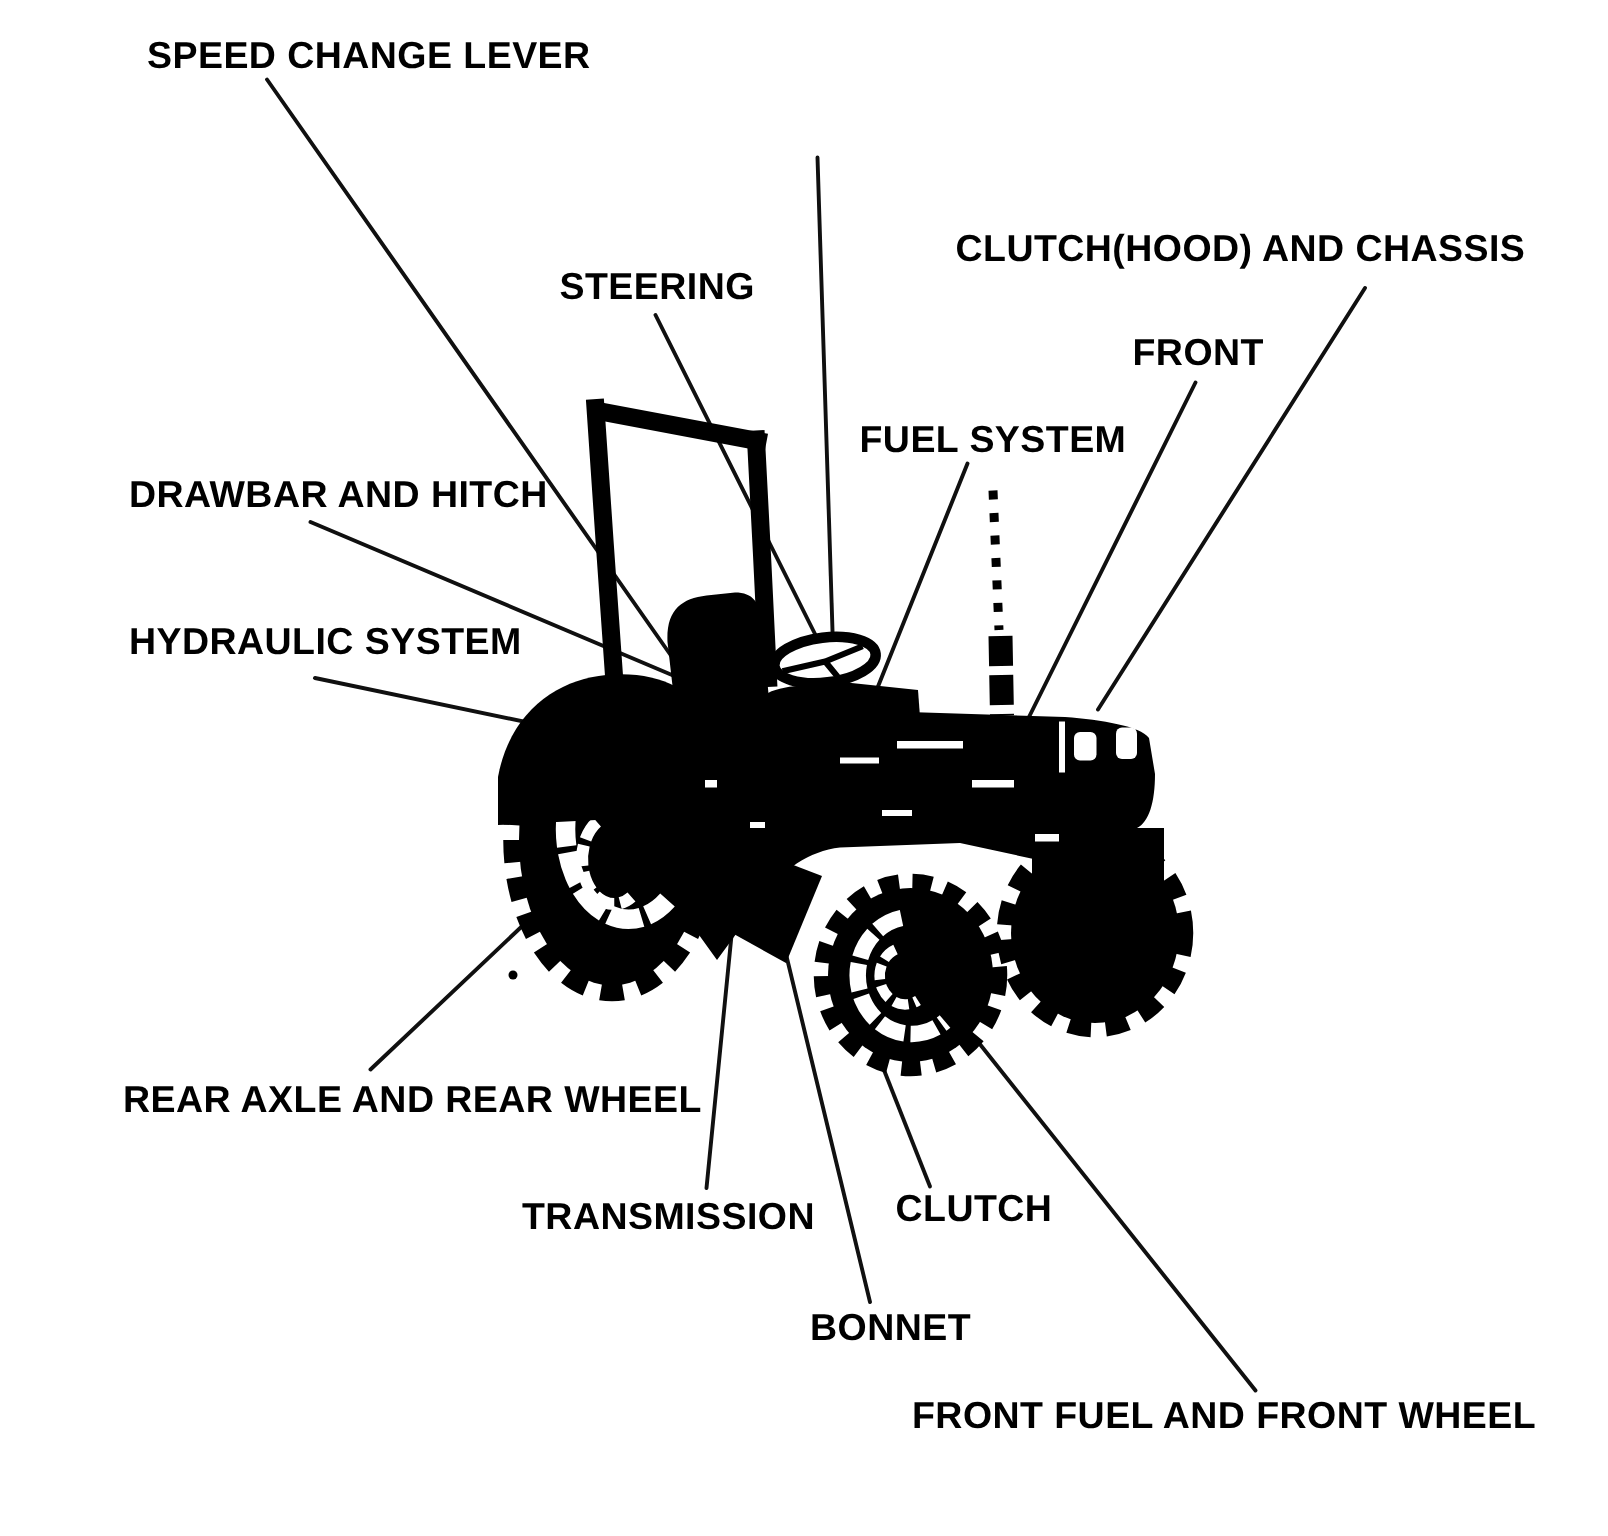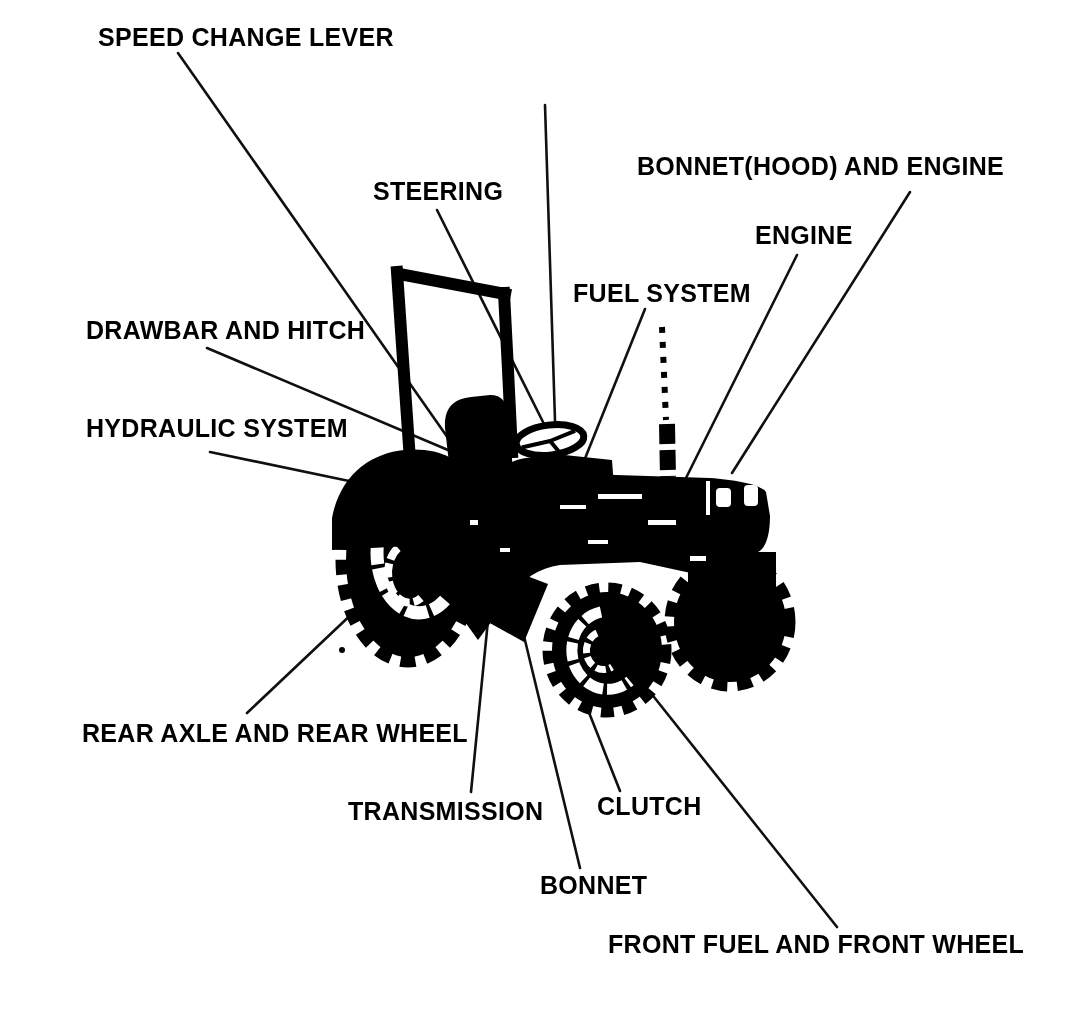--- a/index.html
+++ b/index.html
@@ -114,23 +114,23 @@
         <rect class="paper" x="690" y="556" width="16" height="5"></rect>
         <rect class="paper" x="470" y="520" width="8" height="5"></rect>
         <rect class="paper" x="500" y="548" width="10" height="4"></rect>
       </g>
 
       <circle class="ink" cx="342" cy="650" r="3"></circle>
     </g>
   </svg>
 
   <div class="part-label" style="left:98px;  top:25px;">SPEED CHANGE LEVER</div>
-  <div class="part-label" style="left:637px; top:154px;">BONNET(HOOD) AND ENGINE</div>
+  <div class="part-label" style="left:637px; top:154px;">CLUTCH(HOOD) AND CHASSIS</div>
   <div class="part-label" style="left:373px; top:179px;">STEERING</div>
-  <div class="part-label" style="left:755px; top:223px;">ENGINE</div>
+  <div class="part-label" style="left:755px; top:223px;">FRONT</div>
   <div class="part-label" style="left:86px;  top:318px;">DRAWBAR AND HITCH</div>
   <div class="part-label" style="left:573px; top:281px;">FUEL SYSTEM</div>
   <div class="part-label" style="left:86px;  top:416px;">HYDRAULIC SYSTEM</div>
   <div class="part-label" style="left:82px;  top:721px;text-align:center;">REAR AXLE AND REAR WHEEL</div>
   <div class="part-label" style="left:348px; top:799px;">TRANSMISSION</div>
   <div class="part-label" style="left:597px; top:794px;">CLUTCH</div>
   <div class="part-label" style="left:540px; top:873px;">BONNET</div>
   <div class="part-label" style="left:608px; top:932px;">FRONT FUEL AND FRONT WHEEL</div>
 
 </div>

